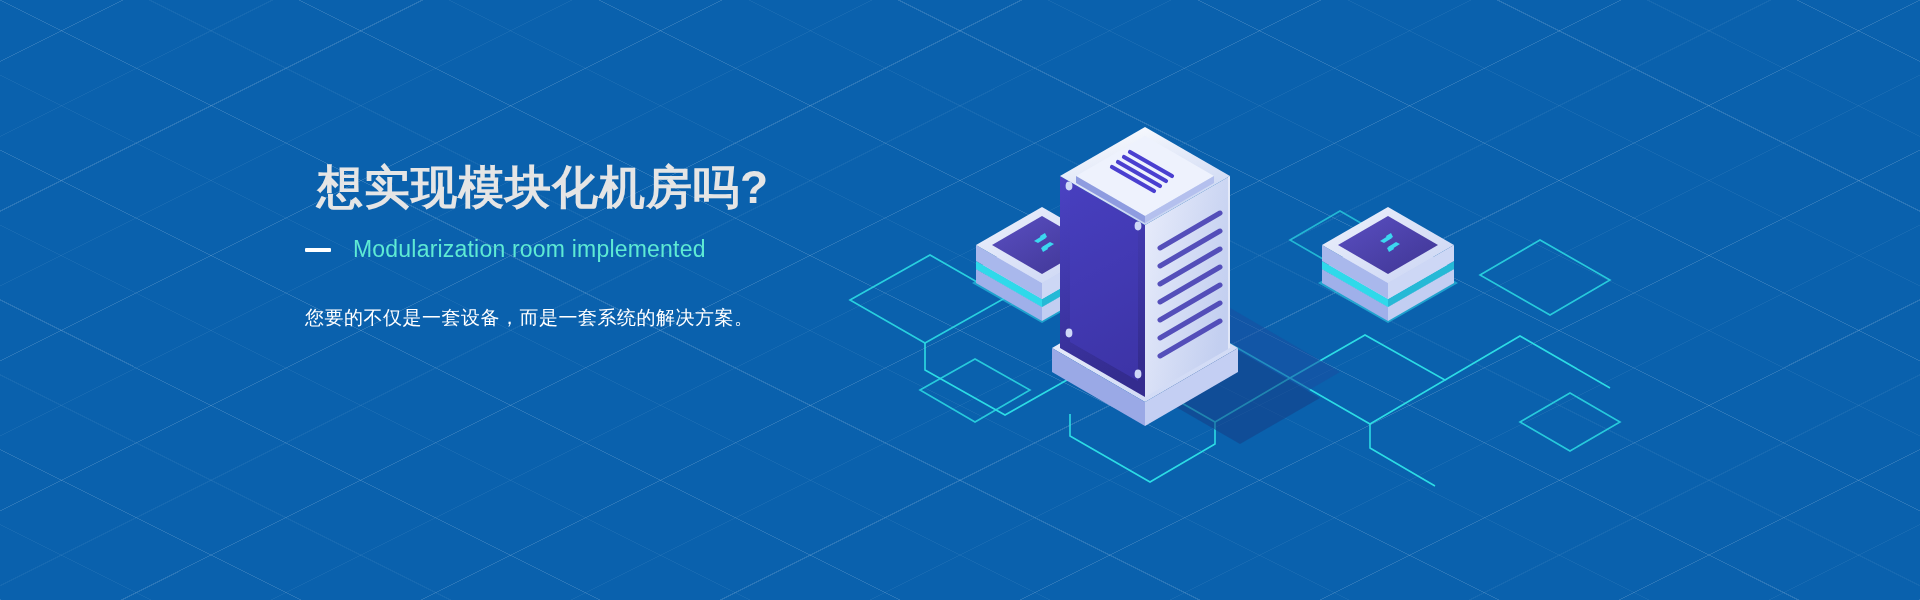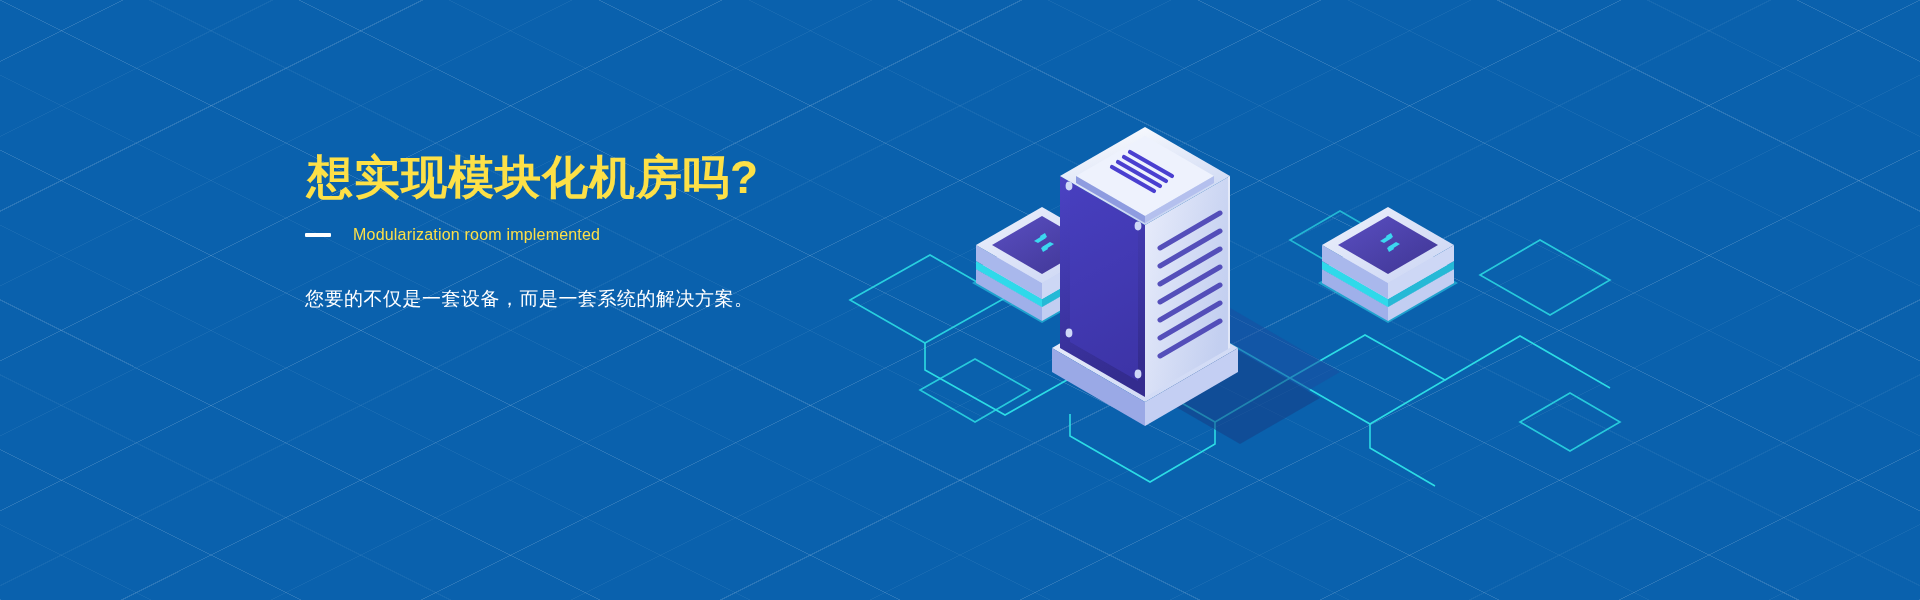--- a/index.html
+++ b/index.html
@@ -47,44 +47,44 @@
   }
 
   
   .copy {
     position: absolute;
     left: 305px;
     top: 148px;
     width: 620px;
   }
   .headline {
-    color: #fde047;
+    color: #e5e5e5;
     font-size: 46px;
     font-weight: bold;
     line-height: 1.18;
     letter-spacing: 1px;
-    margin: 2px;
+    margin: 12px;
     white-space: nowrap;
   }
   .sub-row {
     display: flex;
     align-items: center;
     margin-top: 22px;
   }
   .sub-rule {
     width: 26px;
     height: 4px;
     background: #ffffff;
     border-radius: 1px;
     flex: 0 0 auto;
     margin-right: 22px;
   }
   .subhead {
-    color: #fde047;
-    font-size: 16px;
+    color: #5eead4;
+    font-size: 23px;
     font-weight: normal;
     letter-spacing: 0.2px;
     white-space: nowrap;
   }
   .desc {
     margin-top: 40px;
     color: #ffffff;
     font-size: 19px;
     line-height: 1.6;
     letter-spacing: 0.5px;

